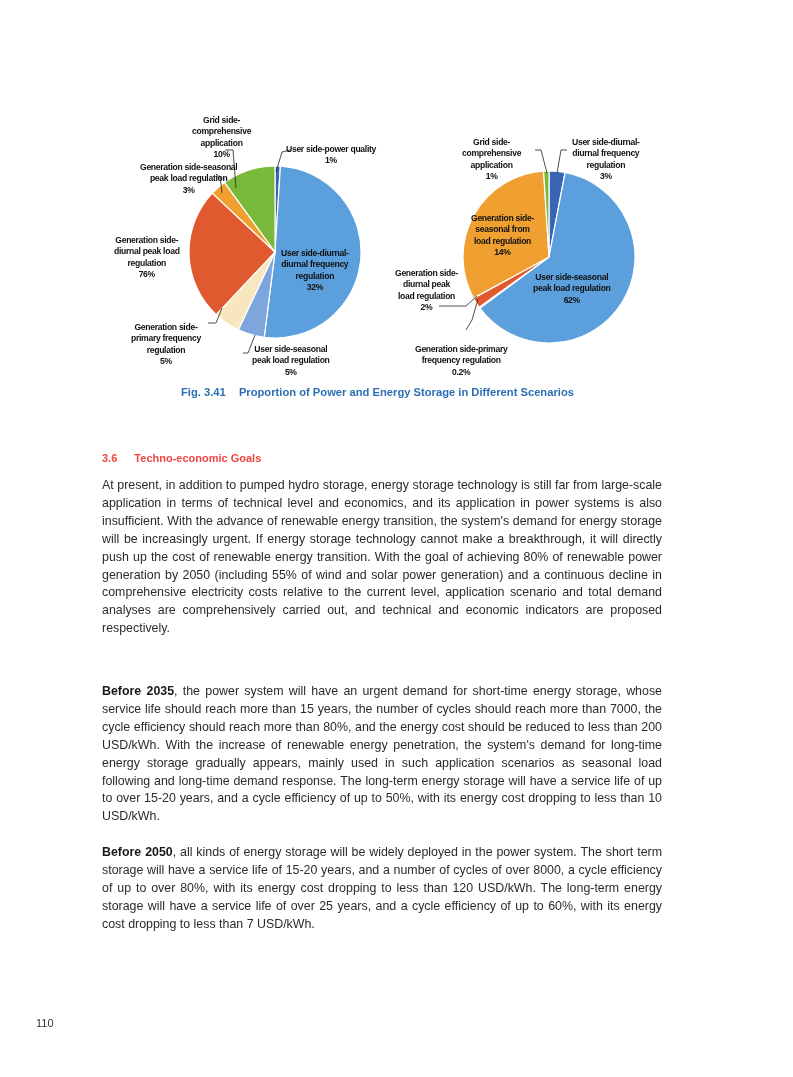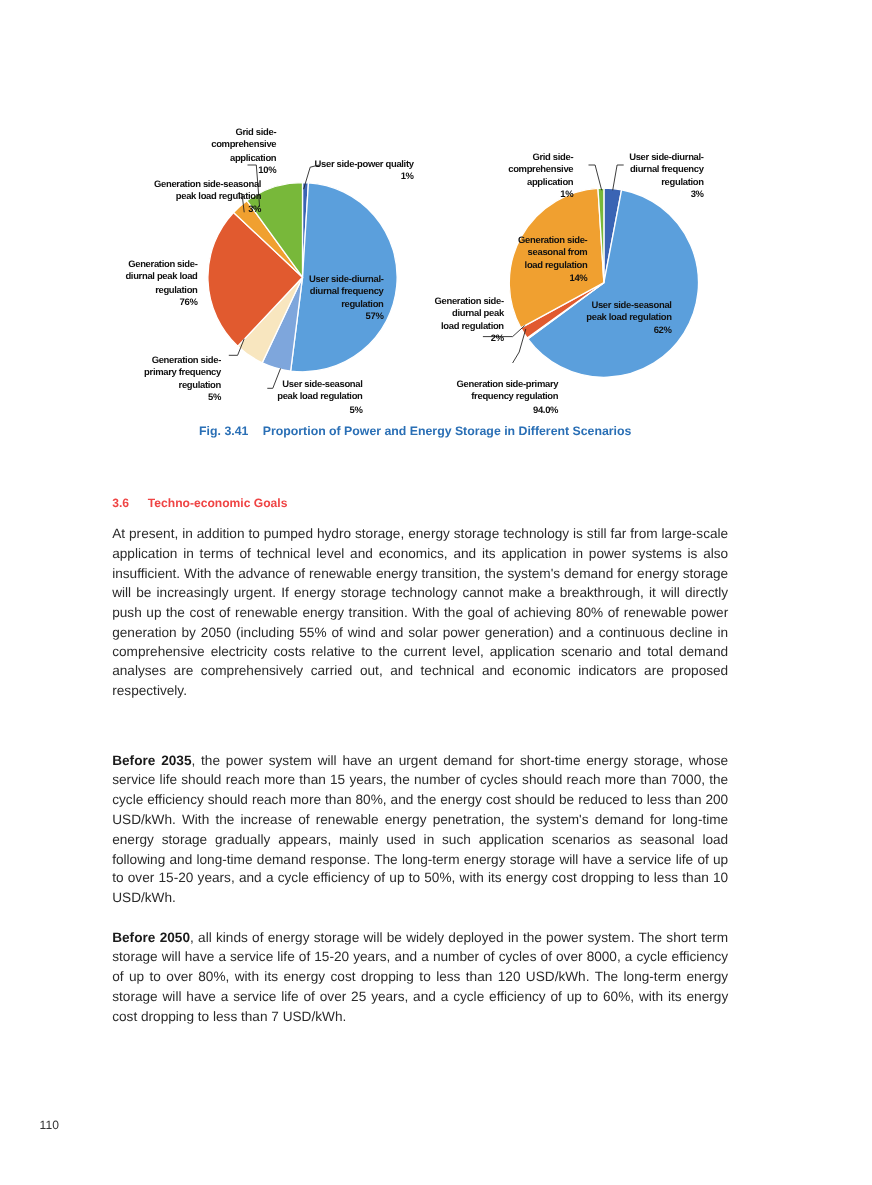--- a/index.html
+++ b/index.html
@@ -1,19 +1,19 @@
 <!DOCTYPE html>
 <html><head>
   <meta charset="utf-8">
   <style>
     html, body { margin: 0; padding: 0; background: #ffffff; }
     body { width: 793px; height: 1077px; position: relative; overflow: hidden; font-family: "Liberation Sans", sans-serif; color: #1a1a1a; }
     .figure { position: absolute; left: 0; top: 0; width: 793px; height: 420px; }
     .figure svg { position: absolute; left: 0; top: 0; }
-    .pie-label { position: absolute; font-family: "Liberation Sans", sans-serif; font-size: 8.6px; font-weight: bold; line-height: 11.3px; text-align: right; color: #111; letter-spacing: -0.3px; white-space: nowrap; }
+    .pie-label { position: absolute; font-family: "Liberation Sans", sans-serif; font-size: 8.6px; font-weight: bold; line-height: 11.3px; text-align: center; color: #111; letter-spacing: -0.3px; white-space: nowrap; }
     .caption { position: absolute; left: 181px; top: 386px; font-size: 11.2px; font-weight: bold; color: #2a6fb5; white-space: nowrap; }
     .caption .num { margin-right: 10px; margin-top: 48px; }
     .section-title { position: absolute; left: 102px; top: 452px; font-size: 11px; font-weight: bold; color: #ef4444; white-space: nowrap; }
     .section-title .snum { margin-right: 14px; }
     .para { position: absolute; left: 102px; width: 560px; font-size: 12.4px; line-height: 17.9px; color: #2b2b2b; text-align: justify; }
     .para b { font-weight: bold; color: #1a1a1a; }
     .page-num { position: absolute; left: 36px; top: 1017px; font-size: 11px; color: #333; }
   </style>
 </head>
 <body>
@@ -70,21 +70,21 @@
   <div class="pie-label" style="left:114px; top:235px;">
     <div>Generation side-</div>
     <div>diurnal peak load</div>
     <div>regulation</div>
     <div>76%</div>
   </div>
   <div class="pie-label" style="left:281px; top:248px;">
     <div>User side-diurnal-</div>
     <div>diurnal frequency</div>
     <div>regulation</div>
-    <div>57%</div>
+    <div>32%</div>
   </div>
   <div class="pie-label" style="left:131px; top:322px;">
     <div>Generation side-</div>
     <div>primary frequency</div>
     <div>regulation</div>
     <div>5%</div>
   </div>
   <div class="pie-label" style="left:252px; top:344px;">
     <div>User side-seasonal</div>
     <div>peak load regulation</div>
@@ -116,21 +116,21 @@
     <div>2%</div>
   </div>
   <div class="pie-label" style="left:533px; top:272px;">
     <div>User side-seasonal</div>
     <div>peak load regulation</div>
     <div>62%</div>
   </div>
   <div class="pie-label" style="left:415px; top:344px;">
     <div>Generation side-primary</div>
     <div>frequency regulation</div>
-    <div>94.0%</div>
+    <div>0.2%</div>
   </div>
 
   <div class="caption">
     <span class="num">Fig. 3.41</span>
     <span>Proportion of Power and Energy Storage in Different Scenarios</span>
   </div>
 </div>
 
 <div class="section-title">
   <span class="snum">3.6</span>

